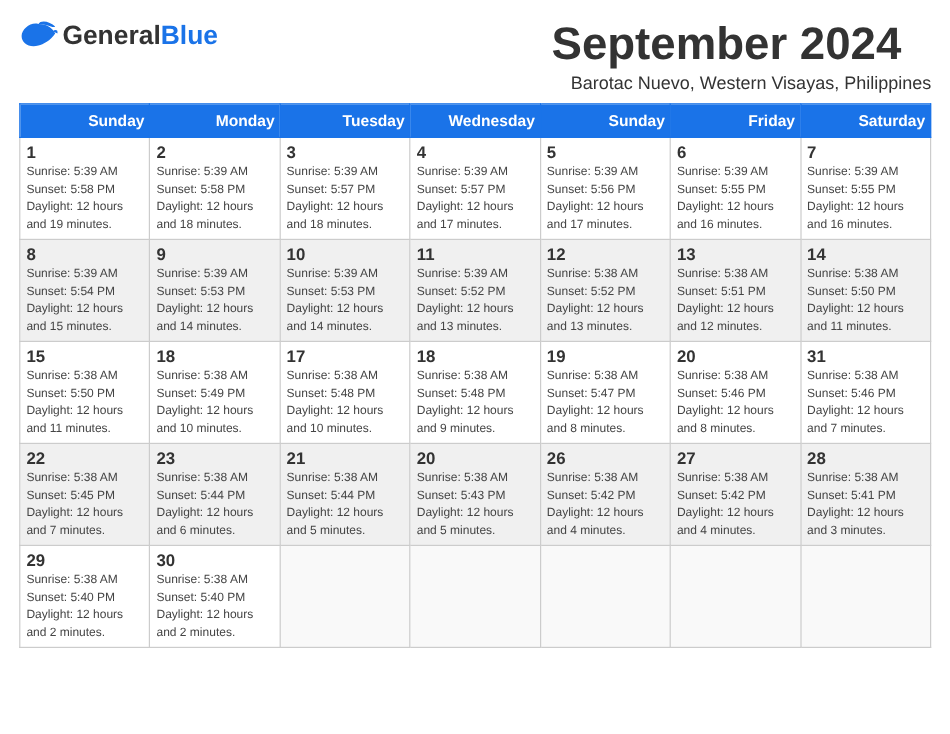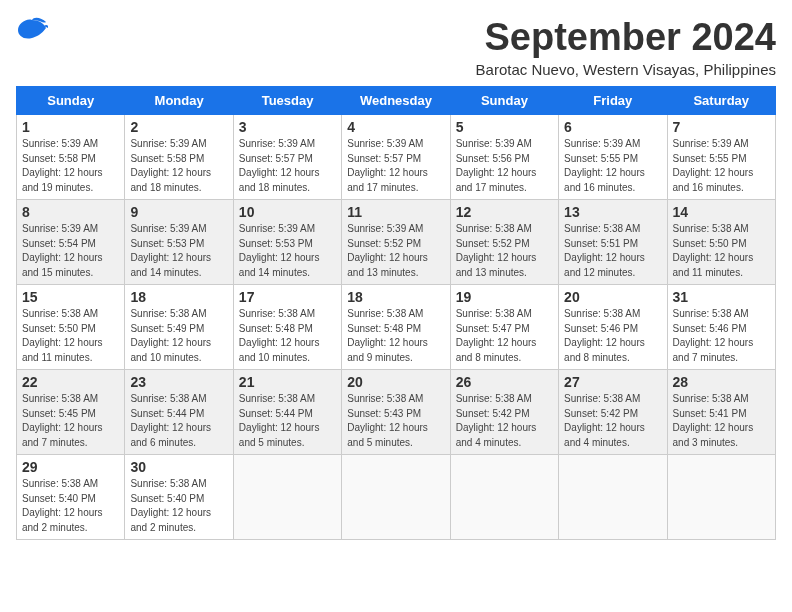--- a/index.html
+++ b/index.html
@@ -20,21 +20,20 @@
       display: flex;
       flex-direction: column;
       align-items: flex-start;
     }
     .logo-row {
       display: flex;
       align-items: center;
       gap: 4px;
     }
     .title-block {
-      text-align: right;
     }
     .month-title {
       font-size: 38px;
       font-weight: bold;
       color: #333;
     }
     .subtitle {
       font-size: 15px;
       color: #333;
       margin-top: 2px;
@@ -42,21 +41,21 @@
     }
     .calendar {
       width: 100%;
       border-collapse: collapse;
       font-size: 11px;
     }
     .calendar th {
       background: #1a73e8;
       color: #fff;
       padding: 6px 4px;
-      text-align: center;
+      text-align: right;
       font-size: 13px;
       font-weight: bold;
       border: 1px solid #1a73e8;
     }
     .calendar td {
       border: 1px solid #ccc;
       vertical-align: top;
       padding: 4px 5px;
       width: calc(100% / 7);
       min-height: 80px;
@@ -86,20 +85,21 @@
 <body>
 
 <div class="header">
   <div class="logo">
     <div class="logo-row">
       <svg width="32" height="28" viewBox="0 0 32 28">
         <path d="M16 4 C10 2, 2 8, 2 14 C2 20, 8 24, 16 22 C20 21, 26 18, 30 12 C28 8, 24 4, 16 4Z" fill="#1a73e8"></path>
         <path d="M16 4 C18 0, 26 2, 30 6 C28 8, 24 4, 16 4Z" fill="#1a73e8"></path>
         <path d="M28 10 C30 8, 33 9, 32 12 C30 11, 28 10, 28 10Z" fill="#1a73e8"></path>
       </svg>
+      <span style="font-size:22px;font-weight:bold;color:#333;">General<span style="color:#1a73e8;">Blue</span></span>
     </div>
   </div>
   <div class="title-block">
     <div class="month-title">September 2024</div>
     <div class="subtitle">Barotac Nuevo, Western Visayas, Philippines</div>
   </div>
 </div>
 
 <table class="calendar">
   <thead>

